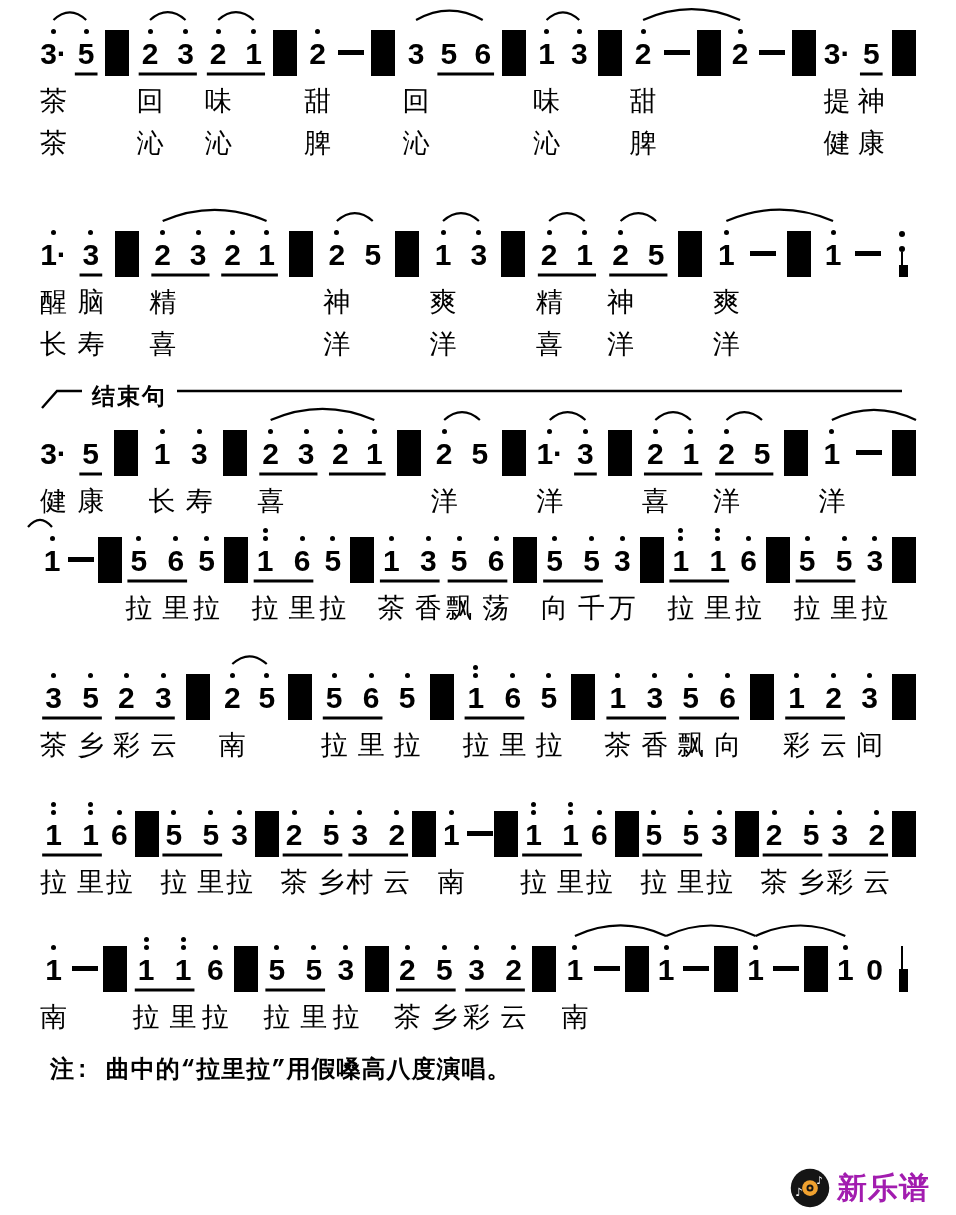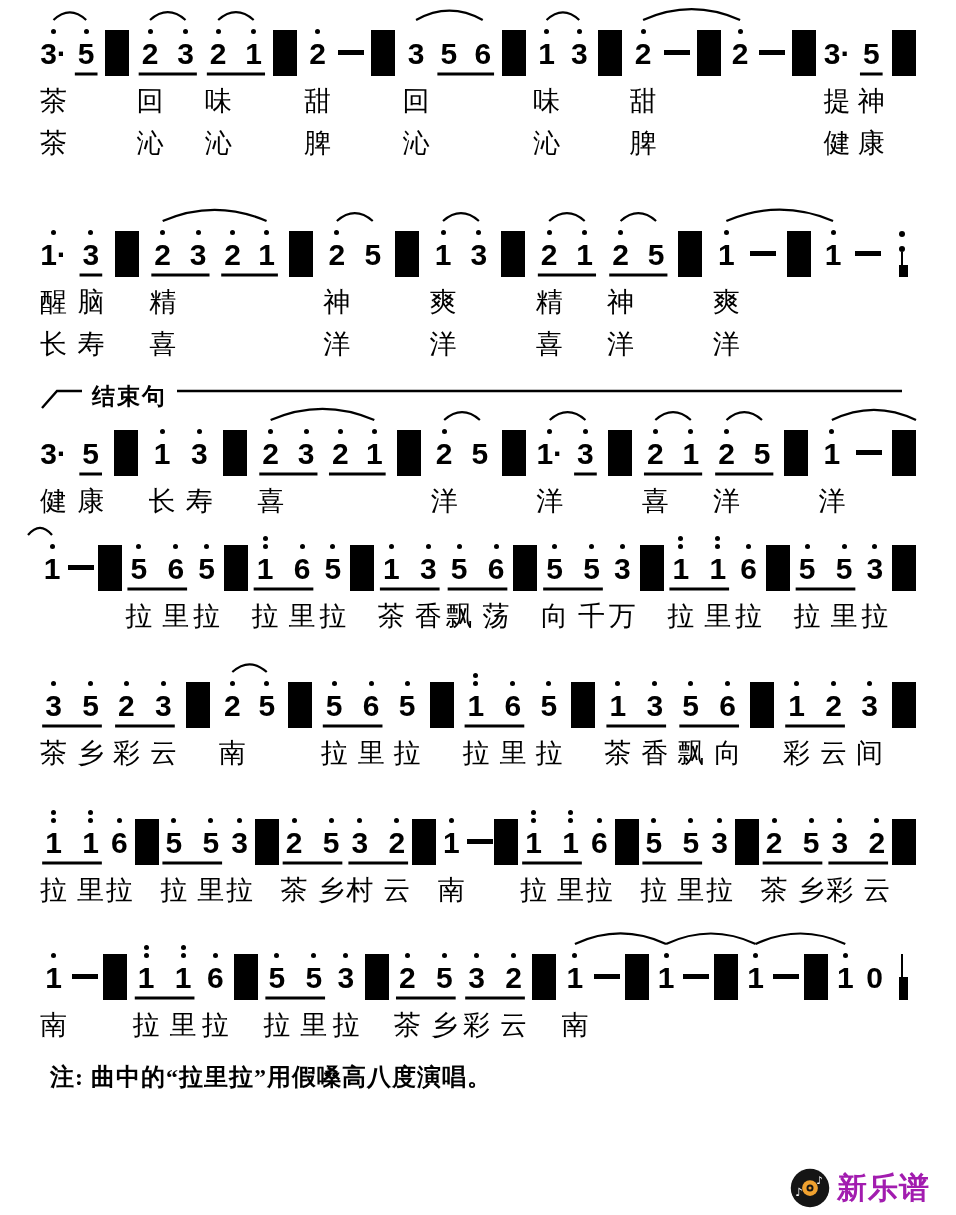--- a/index.html
+++ b/index.html
@@ -1,20 +1,20 @@
 <!DOCTYPE html>
 <html><head>
 <meta charset="utf-8">
 <style>
   html,body{margin:0;padding:0;background:#ffffff;}
   body{width:956px;height:1215px;position:relative;overflow:hidden;
        font-family:"Liberation Sans",sans-serif;color:#000;}
   .sheet{box-sizing:border-box;padding:14px 40px 0 40px;width:956px;}
   .sys{position:relative;}
-  .sys0{margin-bottom:52px}.sys1{margin-bottom:14px}.sys2{margin-bottom:8px}
+  .sys0{margin-bottom:52px}.sys1{margin-bottom:14px}.sys2{margin-bottom:0}
   .sys3{margin-bottom:30px}.sys4{margin-bottom:30px}.sys5{margin-bottom:28px}
   .sys6{margin-bottom:10px}
   .row{display:flex;justify-content:space-between;align-items:flex-start;position:relative;}
   .grp{display:flex;align-items:flex-start;gap:10px;}
   .tk{display:flex;flex-direction:column;align-items:center;min-width:24px;}
   .dots{height:20px;display:flex;flex-direction:column;justify-content:flex-end;
         align-items:center;gap:3px;padding-bottom:3px;}
   .odot{width:5px;height:5px;border-radius:50%;background:#000;}
   .num{font-size:30px;font-weight:700;line-height:34px;height:34px;white-space:nowrap;
        font-family:"Liberation Sans",sans-serif;}
@@ -28,21 +28,21 @@
   .rdots{display:flex;flex-direction:column;justify-content:center;gap:9px;margin-right:4px;height:46px;}
   .rdot{width:6px;height:6px;border-radius:50%;background:#000;}
   .thin{width:2px;height:46px;background:#000;margin-right:3px;}
   .thick{width:9px;height:46px;background:#000;}
   .ovl{position:absolute;left:0;top:0;overflow:visible;pointer-events:none;}
   .endhead{height:34px;position:relative;margin-bottom:2px;}
   .endhead svg{position:absolute;left:0;top:0;overflow:visible;}
   .endlabel{position:absolute;left:42px;top:3px;background:#fff;padding:0 10px;
             font-size:23px;font-weight:700;letter-spacing:2px;}
   .footnote{margin:16px 0 0 10px;font-size:24px;letter-spacing:1px;
-            font-family:Liberation Serif, serif;font-weight:700;}
+            font-family:Liberation Mono, monospace;font-weight:700;}
   .brand{position:absolute;right:26px;bottom:6px;display:flex;align-items:center;gap:6px;}
   .brand-name{font-size:30px;font-weight:900;letter-spacing:1px;color:#a21caf;}
 </style>
 </head>
 <body>
 
 <div class="sheet">
   <div id="systems">
       <div class="sys sys0">
         <div class="row">

